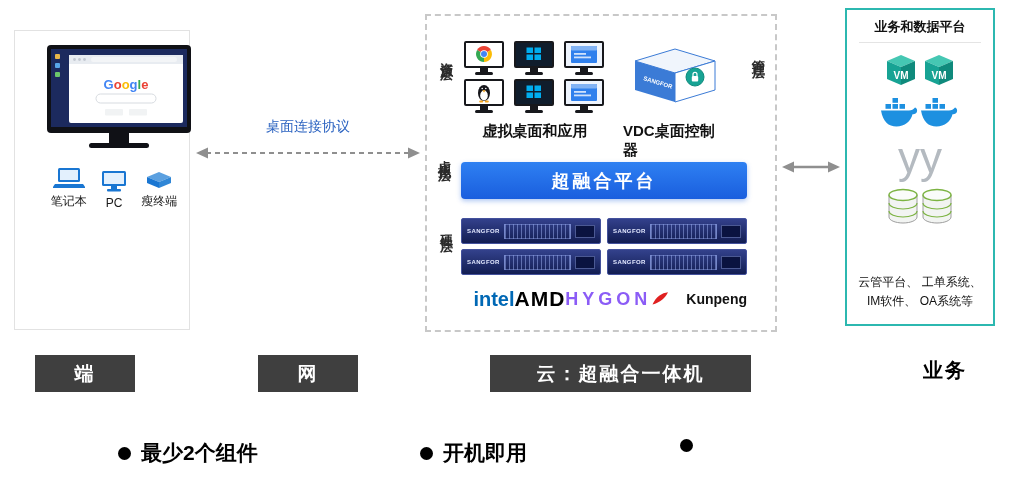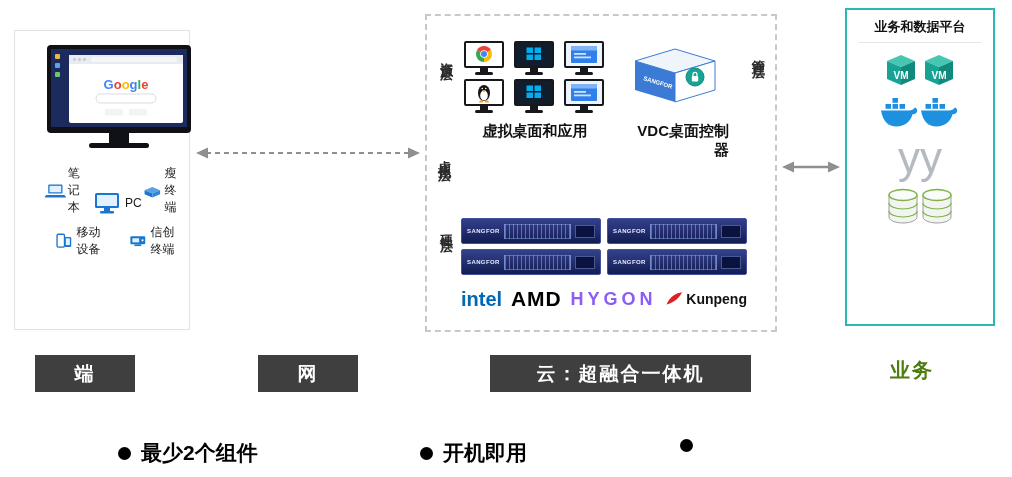--- a/index.html
+++ b/index.html
@@ -5,66 +5,66 @@
   *{margin:0;padding:0;box-sizing:border-box;}
   body{background:#fff;font-family:"Liberation Sans","DejaVu Sans",sans-serif;}
   svg text{font-family:"Liberation Sans","DejaVu Sans",sans-serif;}
   .canvas{position:relative;width:1012px;height:477px;background:#fff;overflow:hidden;}
 
   
   .left-panel{position:absolute;left:14px;top:30px;width:176px;height:300px;border:1px solid #e2e2e2;background:#fff;padding-left:24px;}
   .monitor{display:block;margin:12px auto 8px;}
   .device-row{display:flex;justify-content:space-around;align-items:flex-end;padding:0 6px;margin-top:8px;}
   .device-row.row2{justify-content:flex-start;gap:18px;padding-left:14px;}
-  .device{display:flex;flex-direction:row;align-items:center;gap:2px;}
+  .device{display:flex;flex-direction:column;align-items:center;gap:2px;}
   .device .dev-label{font-size:12px;color:#1a1a1a;}
 
   
   .protocol-label{position:absolute;left:196px;top:118px;width:224px;text-align:center;font-size:14px;color:#2a62c0;}
   .arrow-dashed{position:absolute;left:196px;top:146px;}
   .arrow-solid{position:absolute;left:782px;top:160px;}
 
   
   .center-panel{position:absolute;left:425px;top:14px;width:352px;height:318px;border:2px dashed #c8c8c8;background:#fff;}
   .layer-label{position:absolute;writing-mode:vertical-rl;text-orientation:upright;font-size:13px;font-weight:700;color:#2b2b2b;letter-spacing:3px;}
   .ll-resource{left:10px;top:36px;}
   .ll-management{right:8px;top:34px;}
   .ll-virtualization{left:8px;top:134px;}
   .ll-hardware{left:10px;top:208px;}
   .screens{position:absolute;left:34px;top:24px;width:146px;display:grid;grid-template-columns:repeat(3,1fr);gap:2px 4px;justify-items:center;}
   .vdc{position:absolute;left:198px;top:28px;}
   .cap{position:absolute;font-size:15px;font-weight:700;color:#111;}
   .cap-vd{left:36px;top:106px;width:144px;text-align:center;}
-  .cap-vdc{left:196px;top:106px;width:106px;text-align:right;}
+  .cap-vdc{left:196px;top:106px;width:106px;text-align:left;}
   .platform-bar{position:absolute;left:34px;top:146px;width:286px;height:37px;background:linear-gradient(180deg,#2e80f2,#1a5ede);border-radius:4px;display:flex;align-items:center;justify-content:center;color:#fff;font-size:18px;font-weight:700;letter-spacing:3px;box-shadow:0 2px 5px rgba(26,94,222,.35);}
   .servers{position:absolute;left:34px;top:202px;width:286px;display:grid;grid-template-columns:1fr 1fr;gap:5px 6px;}
   .server{height:26px;background:linear-gradient(180deg,#33418c,#121d52);border-radius:2px;display:flex;align-items:center;padding:0 5px;gap:4px;border:1px solid #43519c;}
   .server .brand{font-size:6px;color:#e3e9ff;font-weight:700;letter-spacing:.4px;white-space:nowrap;}
   .server .vents{flex:1;height:15px;background:repeating-linear-gradient(90deg,rgba(170,190,255,.45) 0 1px,transparent 1px 4px);border:1px solid rgba(140,160,230,.5);}
   .server .ports{width:20px;height:13px;background:#0a1340;border:1px solid rgba(140,160,230,.5);}
-  .vendors{position:absolute;left:34px;top:266px;width:286px;height:34px;display:flex;align-items:center;justify-content:space-between;}
+  .vendors{position:absolute;left:34px;top:266px;width:286px;height:34px;display:flex;align-items:center;justify-content:flex-end;}
   .v-intel{color:#0068b5;font-size:20px;font-weight:600;}
   .v-amd{color:#000;font-size:21px;font-weight:700;letter-spacing:1px;}
   .v-hygon{color:#8b5cf6;font-size:18px;font-weight:700;letter-spacing:4px;}
-  .v-kunpeng{display:flex;align-items:center;gap:3px;font-size:14px;font-weight:700;color:#111;}
+  .v-kunpeng{display:flex;align-items:center;gap:17px;font-size:14px;font-weight:700;color:#111;}
 
   
   .right-panel{position:absolute;left:845px;top:8px;width:150px;height:318px;border:2px solid #2cb8b0;background:#fff;display:flex;flex-direction:column;align-items:center;padding:8px 6px 13px;}
   .right-title{font-size:13px;font-weight:700;color:#111;}
   .right-sep{width:122px;height:1px;background:#e4e4e4;margin-top:6px;}
   .icon-row{display:flex;align-items:center;justify-content:center;margin-top:9px;}
   .y-logo{font-size:44px;line-height:.9;color:#b4bac0;font-weight:400;}
   .right-caption{margin-top:auto;font-size:12px;color:#111;text-align:center;white-space:pre-line;line-height:1.6;}
 
   
   .tag-box{position:absolute;top:355px;height:37px;background:#3f3f3f;color:#fff;display:flex;align-items:center;justify-content:center;font-size:19px;font-weight:700;letter-spacing:2px;}
   .tag-duan{left:35px;width:100px;}
   .tag-wang{left:258px;width:100px;}
   .tag-yun{left:490px;width:261px;}
-  .tag-yewu{position:absolute;left:890px;top:357px;width:110px;text-align:left;font-size:20px;font-weight:700;color:#4d7c0f;letter-spacing:2px;}
+  .tag-yewu{position:absolute;left:890px;top:357px;width:110px;text-align:center;font-size:20px;font-weight:700;color:#000000;letter-spacing:2px;}
 
   
   .bullet{position:absolute;top:439px;display:flex;align-items:center;gap:10px;font-size:21px;font-weight:700;color:#000;}
   .bullet .dot{width:13px;height:13px;border-radius:50%;background:#000;flex:none;}
   .bullet-1{left:118px;}
   .bullet-2{left:420px;}
   .bullet-3{left:680px;}
 </style>
 </head>
 <body>
@@ -113,41 +113,23 @@
       <div class="device">
         <svg width="32" height="26" viewBox="0 0 32 26">
           <polygon points="4,12 16,7 28,12 16,17" fill="#5ba0e0"></polygon>
           <polygon points="4,12 16,17 16,23 4,18" fill="#1976d2"></polygon>
           <polygon points="16,17 28,12 28,18 16,23" fill="#2f86d6"></polygon>
         </svg>
         <span class="dev-label">瘦终端</span>
       </div>
     </div>
 
-    <div class="device-row row2">
-      <div class="device">
-        <svg width="32" height="26" viewBox="0 0 32 26">
-          <rect x="6" y="3" width="11" height="19" rx="2" fill="none" stroke="#1976d2" stroke-width="2"></rect>
-          <rect x="17" y="7" width="10" height="15" rx="2" fill="#1976d2"></rect>
-          <rect x="19" y="9" width="6" height="10" fill="#e3f0fd"></rect>
-        </svg>
-        <span class="dev-label">移动设备</span>
-      </div>
-      <div class="device">
-        <svg width="32" height="26" viewBox="0 0 32 26">
-          <rect x="5" y="6" width="22" height="12" rx="1.5" fill="#1976d2"></rect>
-          <rect x="8" y="9" width="10" height="6" fill="#e3f0fd"></rect>
-          <circle cx="23" cy="12" r="1.6" fill="#fff"></circle>
-          <rect x="11" y="18" width="10" height="2.5" fill="#1976d2"></rect>
-        </svg>
-        <span class="dev-label">信创终端</span>
-      </div>
-    </div>
-  </div>
-
+  </div>
+
+  <div class="protocol-label">桌面连接协议</div>
   <svg class="arrow-dashed" width="224" height="14" viewBox="0 0 224 14">
     <line x1="10" y1="7" x2="214" y2="7" stroke="#8f8f8f" stroke-width="2" stroke-dasharray="5 4"></line>
     <polygon points="0,7 12,1.5 12,12.5" fill="#8f8f8f"></polygon>
     <polygon points="224,7 212,1.5 212,12.5" fill="#8f8f8f"></polygon>
   </svg>
 
   <div class="center-panel">
     <span class="layer-label ll-resource">资源层</span>
     <span class="layer-label ll-management">管理层</span>
     <span class="layer-label ll-virtualization">虚拟化层</span>
@@ -232,20 +214,23 @@
       <polygon points="50,29 90,17 90,46 50,58" fill="#ffffff" stroke="#3b7bd6" stroke-width="1"></polygon>
       <text x="18" y="36" font-size="6" font-weight="700" fill="#ffffff" transform="rotate(17 18 36)">SANGFOR</text>
       <circle cx="70" cy="33" r="9" fill="#17a394" stroke="#0e8a7c" stroke-width="1"></circle>
       <rect x="66.8" y="32" width="6.4" height="5.5" rx="1" fill="#ffffff"></rect>
       <path d="M68 32 v-1.6 a2 2 0 0 1 4 0 v1.6" fill="none" stroke="#ffffff" stroke-width="1.2"></path>
     </svg>
 
     <div class="cap cap-vd">虚拟桌面和应用</div>
     <div class="cap cap-vdc">VDC桌面控制器</div>
 
+    <div class="platform-bar">
+      <span>超融合平台</span>
+    </div>
 
     <div class="servers">
       <div class="server">
         <span class="brand">SANGFOR</span>
         <div class="vents"></div>
         <div class="ports"></div>
       </div>
       <div class="server">
         <span class="brand">SANGFOR</span>
         <div class="vents"></div>
@@ -335,20 +320,22 @@
         <path d="M3 24 c0 3.3 6.3 6 14 6 s14 -2.7 14 -6" fill="none" stroke="#7cb342" stroke-width="1.2"></path>
       </svg>
       <svg width="34" height="38" viewBox="0 0 34 38">
         <path d="M3 8 v22 c0 3.3 6.3 6 14 6 s14 -2.7 14 -6 V8" fill="#f2f4f2" stroke="#9e9e9e" stroke-width="1"></path>
         <ellipse cx="17" cy="8" rx="14" ry="5.5" fill="#fafcfa" stroke="#7cb342" stroke-width="1.5"></ellipse>
         <path d="M3 16 c0 3.3 6.3 6 14 6 s14 -2.7 14 -6" fill="none" stroke="#7cb342" stroke-width="1.2"></path>
         <path d="M3 24 c0 3.3 6.3 6 14 6 s14 -2.7 14 -6" fill="none" stroke="#7cb342" stroke-width="1.2"></path>
       </svg>
     </div>
 
+    <div class="right-caption">云管平台、 工单系统、
+IM软件、 OA系统等</div>
   </div>
 
   <div class="tag-box tag-duan">端</div>
   <div class="tag-box tag-wang">网</div>
   <div class="tag-box tag-yun">云：超融合一体机</div>
   <div class="tag-yewu">业务</div>
 
   <div class="bullet bullet-1">
     <span class="dot"></span>
     <span>最少2个组件</span>

